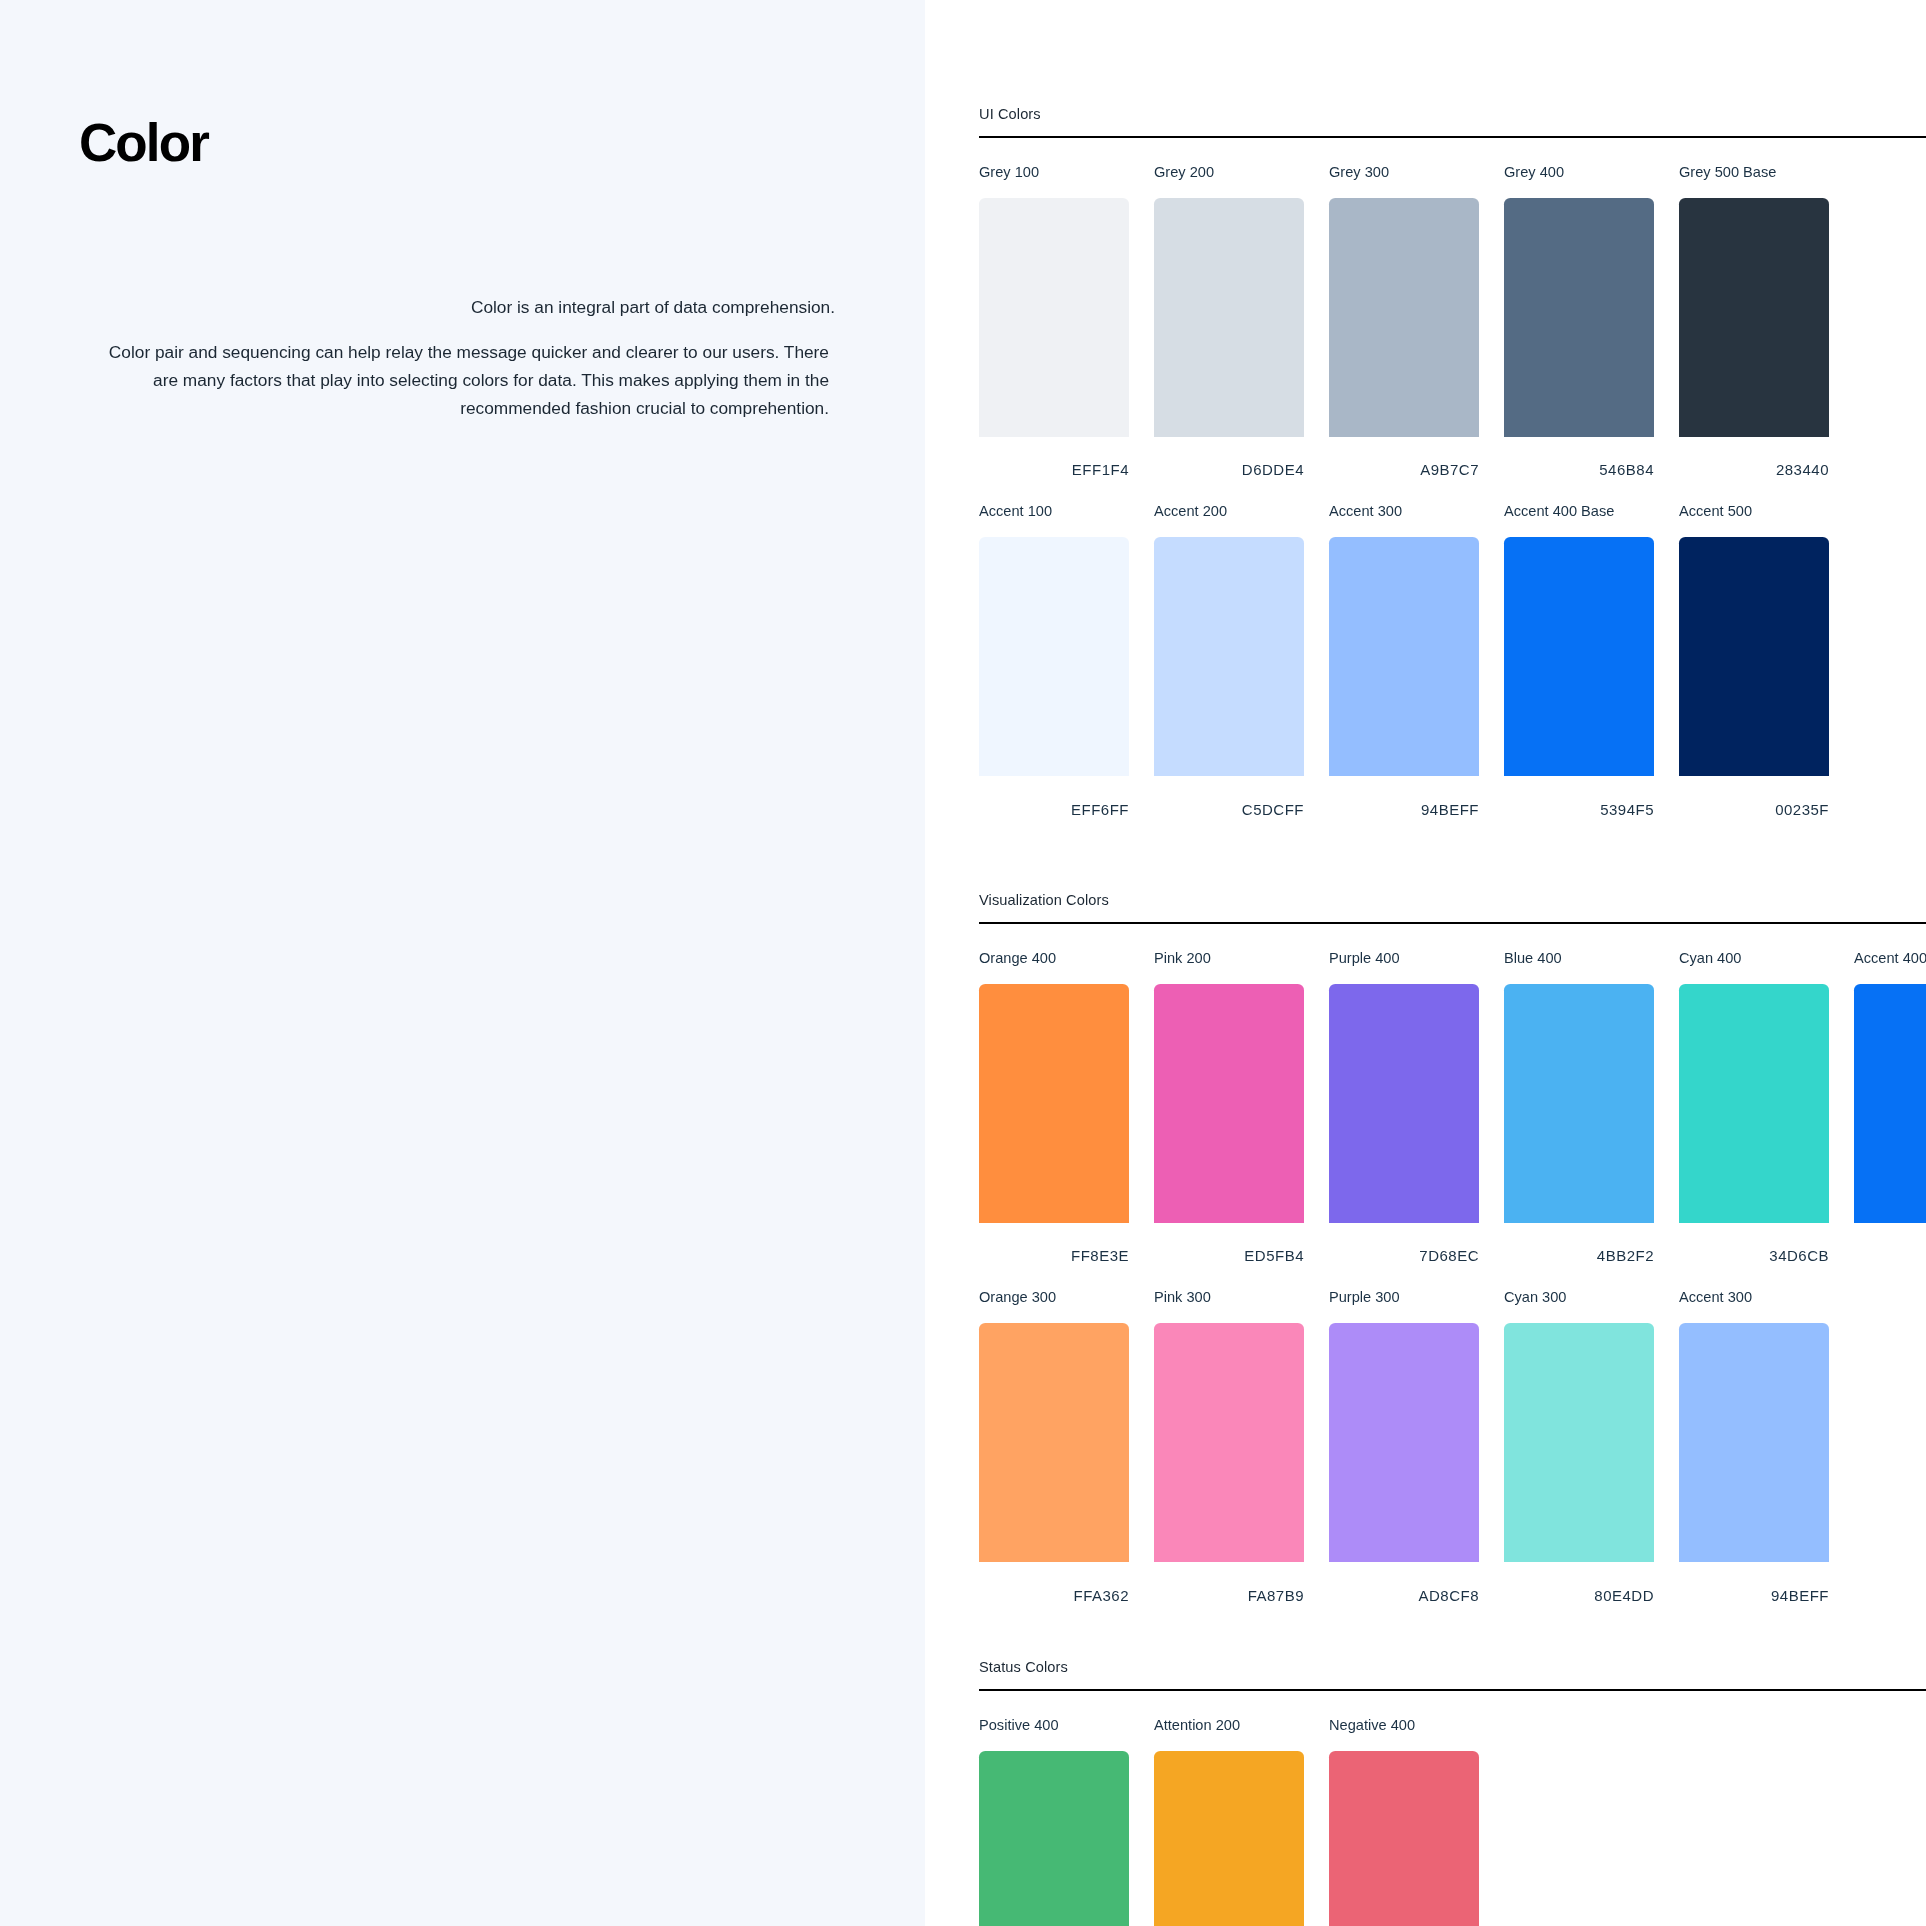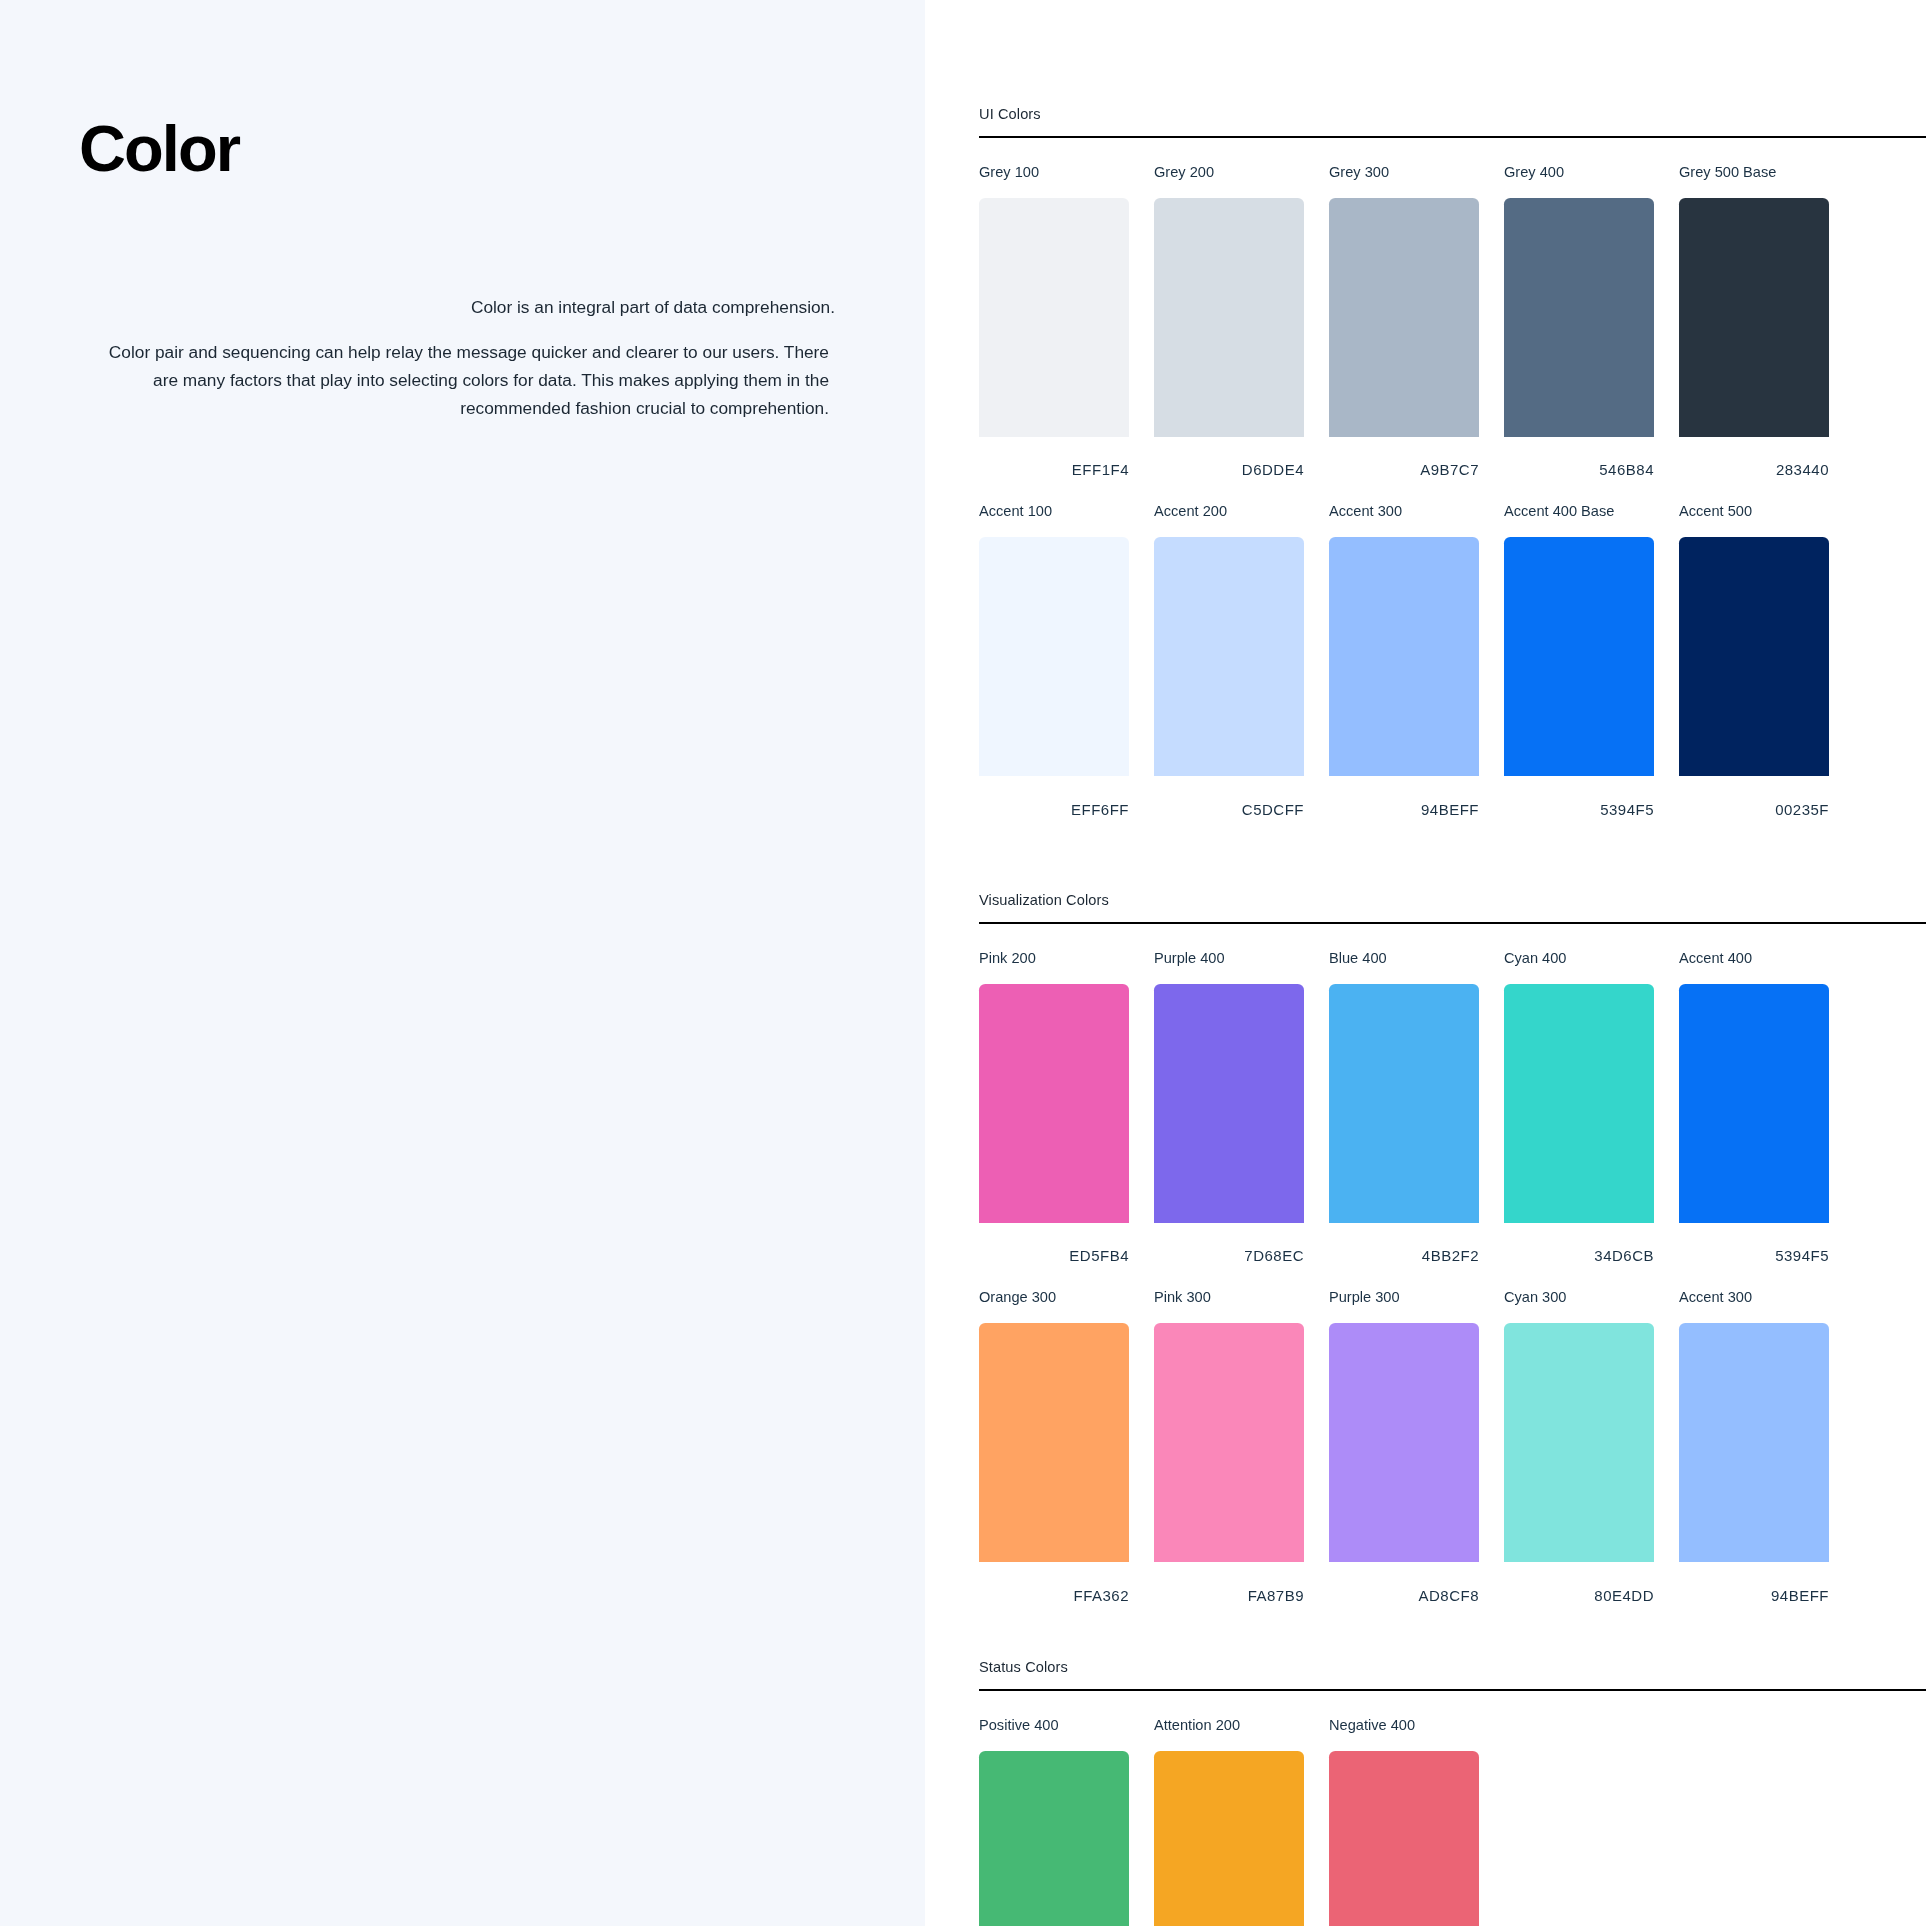--- a/index.html
+++ b/index.html
@@ -26,21 +26,21 @@
     left:0; top:0;
     width:925px;
     height:2489px;
     background:#f4f7fc;
   }
 
   .page-title {
     position:absolute;
     left:79px;
     top:116px;
-    font-size:65px;
+    font-size:53px;
     font-weight:700;
     letter-spacing:-1.9px;
     color:#000000;
     line-height:1;
   }
 
   .intro {
     position:absolute;
     left:80px;
     top:293px;
@@ -215,20 +215,25 @@
       </div>
     </div>
 
     <div class="section" id="section-viz">
       <div class="section-title">Visualization Colors</div>
       <div class="section-rule"></div>
       <div class="rows">
 
         <div class="row">
           <div class="swatch-cell">
+            <div class="swatch-label">Orange 400</div>
+            <div class="swatch-chip" style="background-color: rgb(255, 142, 62);"></div>
+            <div class="swatch-hex">FF8E3E</div>
+          </div>
+          <div class="swatch-cell">
             <div class="swatch-label">Pink 200</div>
             <div class="swatch-chip" style="background-color: rgb(237, 95, 180);"></div>
             <div class="swatch-hex">ED5FB4</div>
           </div>
           <div class="swatch-cell">
             <div class="swatch-label">Purple 400</div>
             <div class="swatch-chip" style="background-color: rgb(125, 104, 236);"></div>
             <div class="swatch-hex">7D68EC</div>
           </div>
           <div class="swatch-cell">

